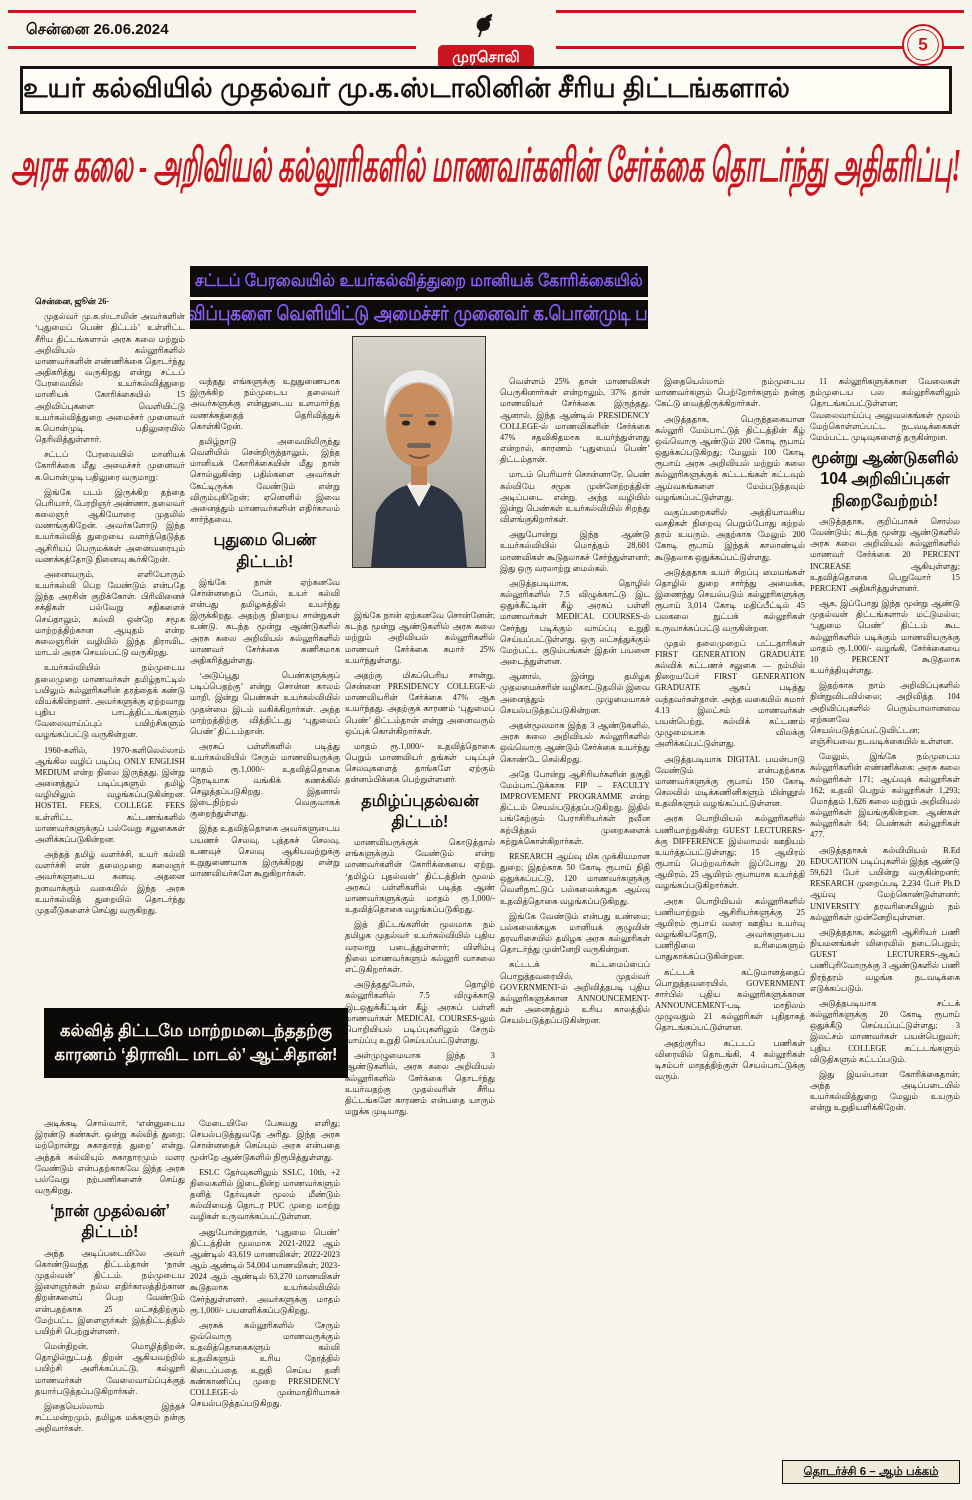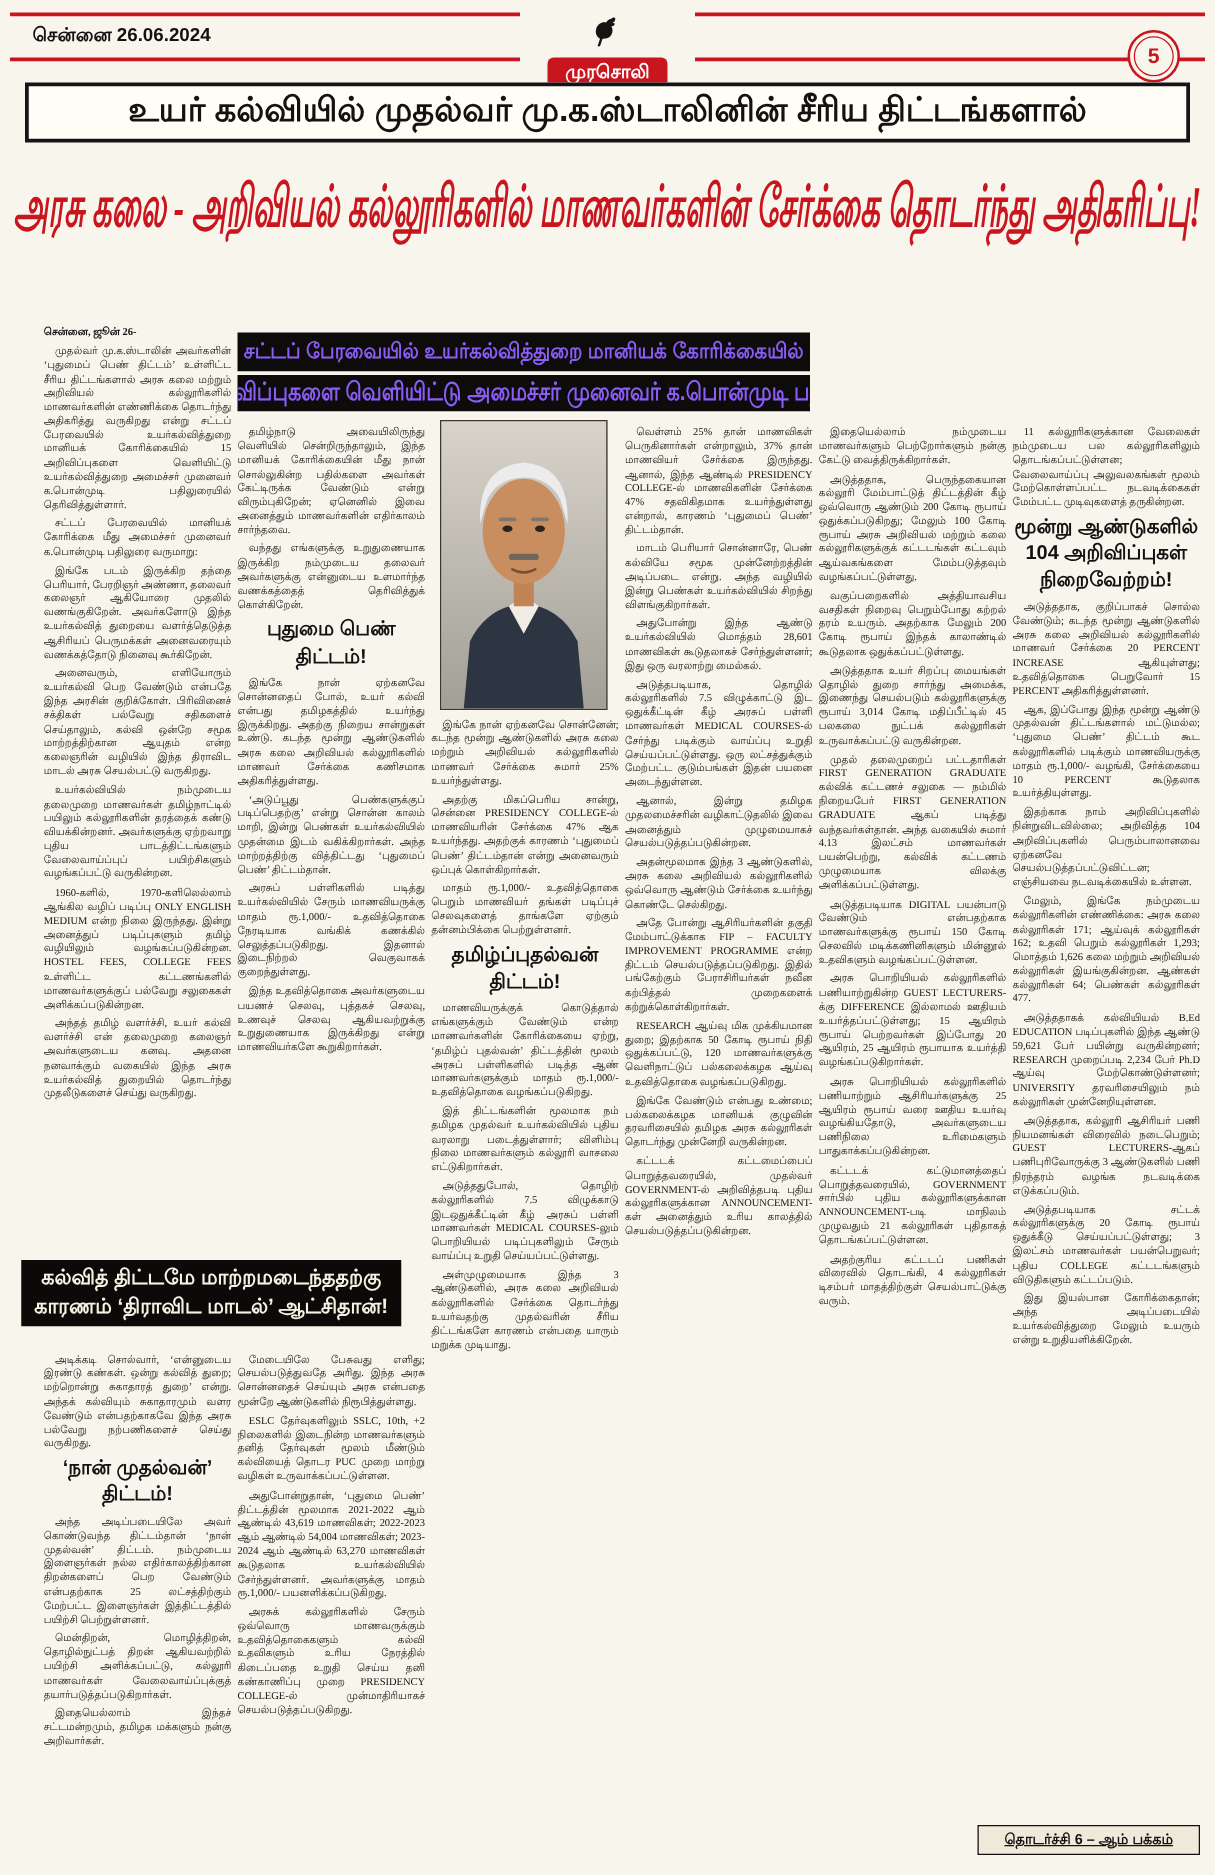--- a/index.html
+++ b/index.html
@@ -17,53 +17,53 @@
   .mast-pill{background:var(--red);color:#fff;font-family:"Liberation Sans",sans-serif;font-weight:bold;
              font-size:15px;line-height:24px;padding:0 14px;border-radius:5px;white-space:nowrap;}
   .pagenum{position:absolute;left:902px;top:24px;width:42px;height:42px;border:2.5px solid var(--red);
            border-radius:50%;background:var(--paper);display:flex;align-items:center;justify-content:center;box-sizing:border-box;}
   .pagenum-inner{width:30px;height:30px;border:1.5px solid var(--red);border-radius:50%;display:flex;
            align-items:center;justify-content:center;color:var(--red);
            font-family:"Liberation Sans",sans-serif;font-weight:bold;font-size:17px;}
 
   
   .kicker{position:absolute;left:20px;top:66px;width:932px;height:48px;border:3px solid #151515;
-          background:#fffdf6;display:flex;align-items:center;justify-content:center;
+          background:#fffdf6;display:flex;align-items:center;justify-content:flex-start;
           font-family:"Liberation Sans",sans-serif;font-weight:bold;font-size:27px;box-sizing:border-box;}
   .headline{position:absolute;left:6px;top:118px;width:960px;height:100px;display:flex;align-items:center;
           justify-content:center;color:var(--red);font-family:"Liberation Serif",serif;
           font-weight:bold;font-style:italic;font-size:46px;}
   .fit{white-space:nowrap;display:inline-block;}
 
   .subbar{position:absolute;left:190px;width:458px;background:#0d0c0b;color:#8b5cf6;
           font-family:"Liberation Sans",sans-serif;font-weight:bold;display:flex;align-items:center;
           justify-content:center;overflow:hidden;}
   .sub1{top:266px;height:31px;font-size:17px;}
   .sub2{top:300px;height:29px;font-size:20px;}
 
   
   .photo{position:absolute;left:352px;top:336px;width:134px;height:232px;margin:0;
          border:1px solid #3a362f;box-sizing:border-box;background:#b9b6ae;overflow:hidden;}
 
   
-  .col{position:absolute;font-size:8.4px;line-height:1.33;text-align:justify;overflow:hidden;}
+  .col{position:absolute;font-size:8.4px;line-height:1.33;text-align:justify;overflow:hidden;margin-top:36px;}
   .col p{margin:0 0 4px;text-indent:9px;}
   .datefirst p:first-child{font-weight:bold;text-indent:0;}
   .minihead{font-family:"Liberation Sans",sans-serif;font-weight:bold;font-size:16px;
             text-align:center;margin:2px 0 5px;}
   .c1a{left:35px;top:260px;width:150px;height:744px;}
   .c1b{left:35px;top:1082px;width:150px;height:412px;}
   .c2a{left:190px;top:340px;width:150px;height:664px;}
   .c2b{left:190px;top:1082px;width:150px;height:412px;}
   .c3{left:345px;top:574px;width:150px;height:920px;}
   .c4{left:500px;top:340px;width:150px;height:1154px;}
   .c5{left:655px;top:340px;width:150px;height:1154px;}
   .c6{left:810px;top:340px;width:150px;height:1114px;}
 
-  .quote{position:absolute;left:17px;top:1008px;width:304px;height:53px;background:#0b0a09;color:#f7f2e4;
+  .quote{position:absolute;left:44px;top:1008px;width:304px;height:70px;background:#0b0a09;color:#f7f2e4;
          display:flex;flex-direction:column;align-items:center;justify-content:center;gap:3px;
          font-family:"Liberation Sans",sans-serif;font-weight:bold;text-align:right;}
   .quote div{font-size:16.5px;white-space:nowrap;}
 
   .continuation{position:absolute;left:782px;top:1460px;width:178px;height:24px;display:flex;
          align-items:center;justify-content:center;font-family:"Liberation Sans",sans-serif;
          font-weight:bold;font-size:11.5px;border:1.5px solid #111;background:#efe9da;box-sizing:border-box;text-decoration:underline;}
 </style>
 </head>
 <body>
@@ -151,22 +151,22 @@
     <h4 class="minihead">‘நான் முதல்வன்’ திட்டம்!</h4>
     <div>
         <p>அந்த அடிப்படையிலே அவர் கொண்டுவந்த திட்டம்தான் ‘நான் முதல்வன்’ திட்டம். நம்முடைய இளைஞர்கள் நல்ல எதிர்காலத்திற்கான திறன்களைப் பெற வேண்டும் என்பதற்காக 25 லட்சத்திற்கும் மேற்பட்ட இளைஞர்கள் இத்திட்டத்தில் பயிற்சி பெற்றுள்ளனர்.</p>
         <p>மென்திறன், மொழித்திறன், தொழில்நுட்பத் திறன் ஆகியவற்றில் பயிற்சி அளிக்கப்பட்டு, கல்லூரி மாணவர்கள் வேலைவாய்ப்புக்குத் தயார்படுத்தப்படுகிறார்கள்.</p>
         <p>இதையெல்லாம் இந்தச் சட்டமன்றமும், தமிழக மக்களும் நன்கு அறிவார்கள்.</p>
       </div>
   </div>
 
   <div class="col c2a">
     <div>
+        <p>வந்தது எங்களுக்கு உறுதுணையாக இருக்கிற நம்முடைய தலைவர் அவர்களுக்கு என்னுடைய உளமார்ந்த வணக்கத்தைத் தெரிவித்துக் கொள்கிறேன்.</p>
         <p>தமிழ்நாடு அவையிலிருந்து வெளியில் சென்றிருந்தாலும், இந்த மானியக் கோரிக்கையின் மீது நான் சொல்லுகின்ற பதில்களை அவர்கள் கேட்டிருக்க வேண்டும் என்று விரும்புகிறேன்; ஏனெனில் இவை அனைத்தும் மாணவர்களின் எதிர்காலம் சார்ந்தவை.</p>
-        <p>வந்தது எங்களுக்கு உறுதுணையாக இருக்கிற நம்முடைய தலைவர் அவர்களுக்கு என்னுடைய உளமார்ந்த வணக்கத்தைத் தெரிவித்துக் கொள்கிறேன்.</p>
       </div>
     <h4 class="minihead">புதுமை பெண் திட்டம்!</h4>
     <div>
         <p>இங்கே நான் ஏற்கனவே சொன்னதைப் போல், உயர் கல்வி என்பது தமிழகத்தில் உயர்ந்து இருக்கிறது. அதற்கு நிறைய சான்றுகள் உண்டு. கடந்த மூன்று ஆண்டுகளில் அரசு கலை அறிவியல் கல்லூரிகளில் மாணவர் சேர்க்கை கணிசமாக அதிகரித்துள்ளது.</p>
         <p>‘அடுப்பூது பெண்களுக்குப் படிப்பெதற்கு’ என்று சொன்ன காலம் மாறி, இன்று பெண்கள் உயர்கல்வியில் முதன்மை இடம் வகிக்கிறார்கள். அந்த மாற்றத்திற்கு வித்திட்டது ‘புதுமைப் பெண்’ திட்டம்தான்.</p>
         <p>அரசுப் பள்ளிகளில் படித்து உயர்கல்வியில் சேரும் மாணவியருக்கு மாதம் ரூ.1,000/- உதவித்தொகை நேரடியாக வங்கிக் கணக்கில் செலுத்தப்படுகிறது. இதனால் இடைநிற்றல் வெகுவாகக் குறைந்துள்ளது.</p>
         <p>இந்த உதவித்தொகை அவர்களுடைய பயணச் செலவு, புத்தகச் செலவு, உணவுச் செலவு ஆகியவற்றுக்கு உறுதுணையாக இருக்கிறது என்று மாணவியர்களே கூறுகிறார்கள்.</p>
       </div>
   </div>
 

